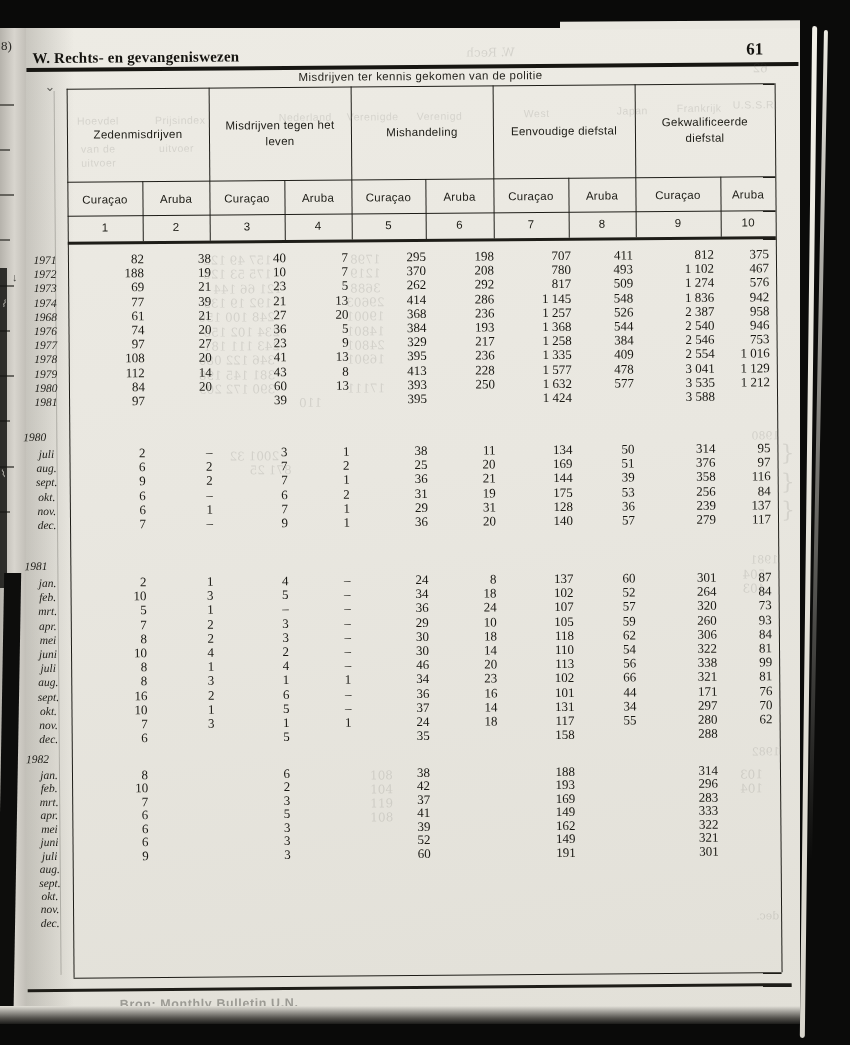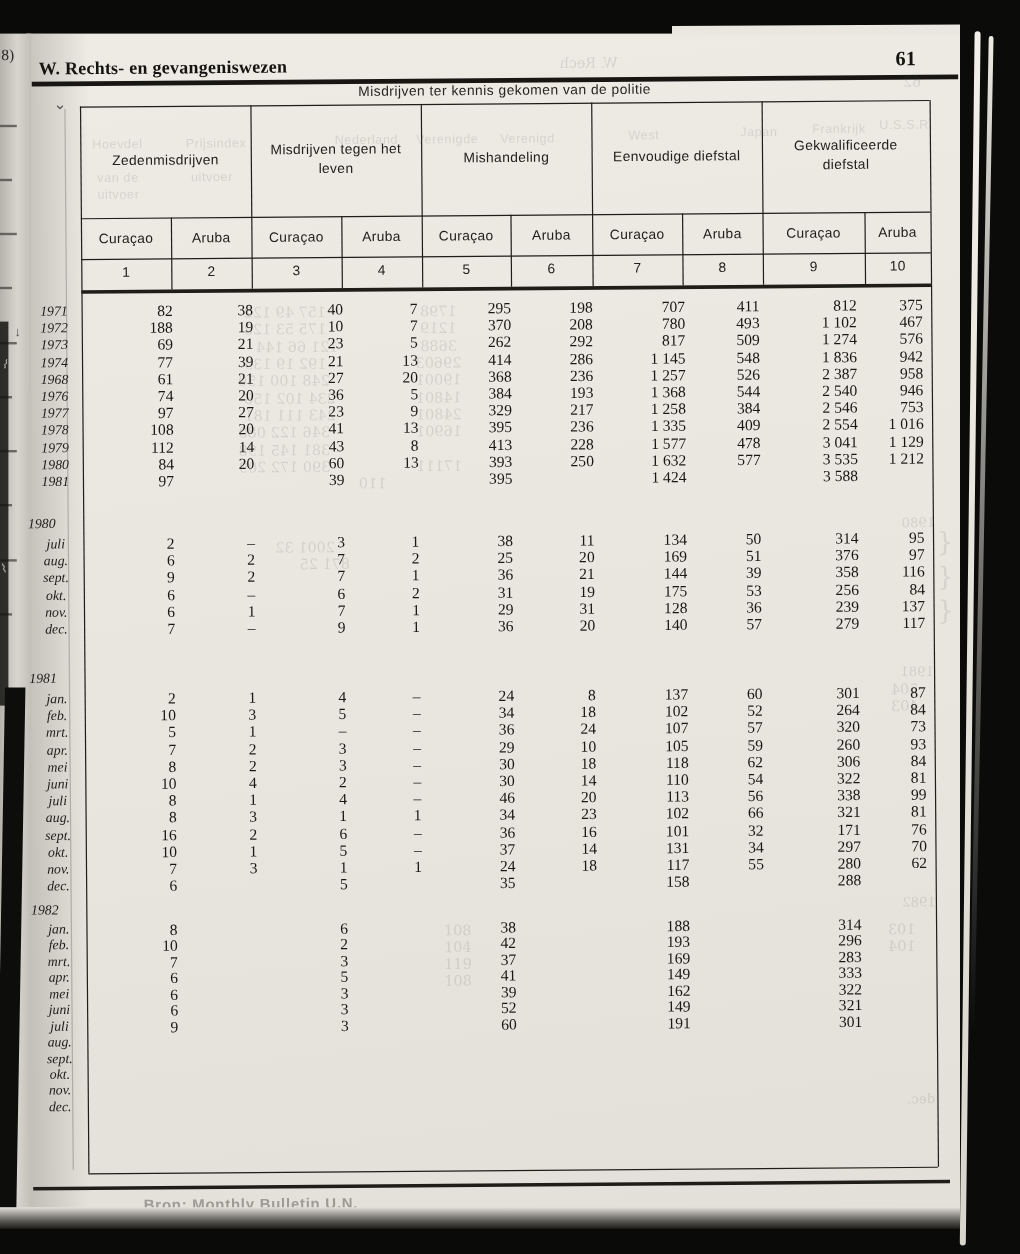--- a/index.html
+++ b/index.html
@@ -478,21 +478,21 @@
           </div>
           <div class="row">
             <div class="rlabel">sept.</div>
             <div class="cell">16</div>
             <div class="cell">2</div>
             <div class="cell">6</div>
             <div class="cell">–</div>
             <div class="cell">36</div>
             <div class="cell">16</div>
             <div class="cell">101</div>
-            <div class="cell">32</div>
+            <div class="cell">44</div>
             <div class="cell">171</div>
             <div class="cell">76</div>
           </div>
           <div class="row">
             <div class="rlabel">okt.</div>
             <div class="cell">10</div>
             <div class="cell">1</div>
             <div class="cell">5</div>
             <div class="cell">–</div>
             <div class="cell">37</div>

